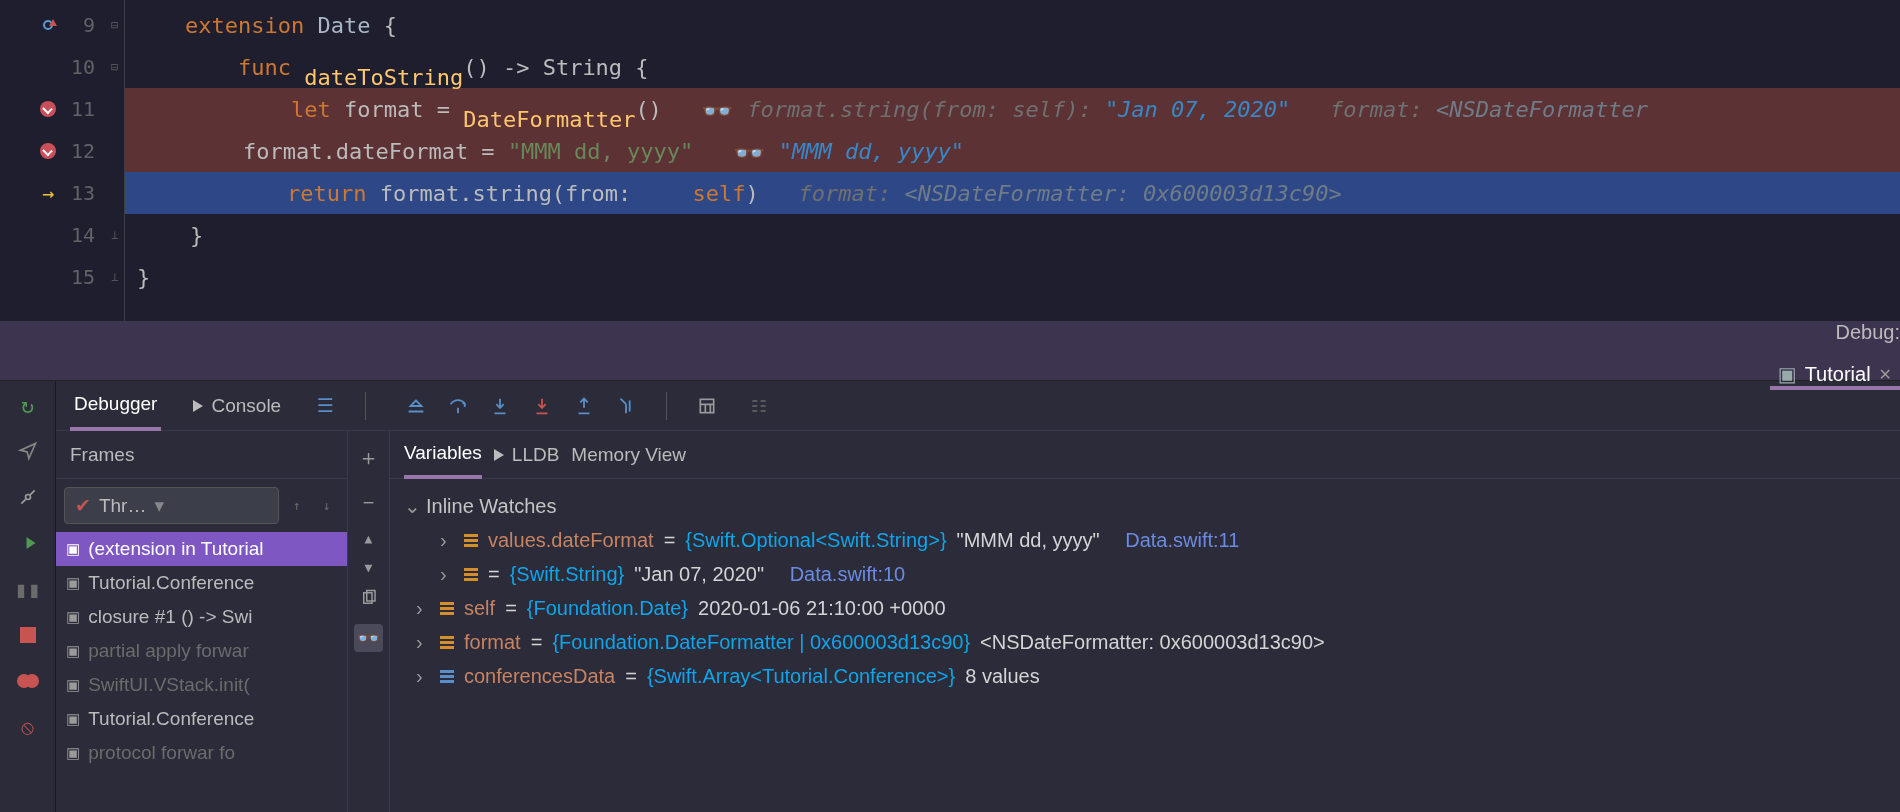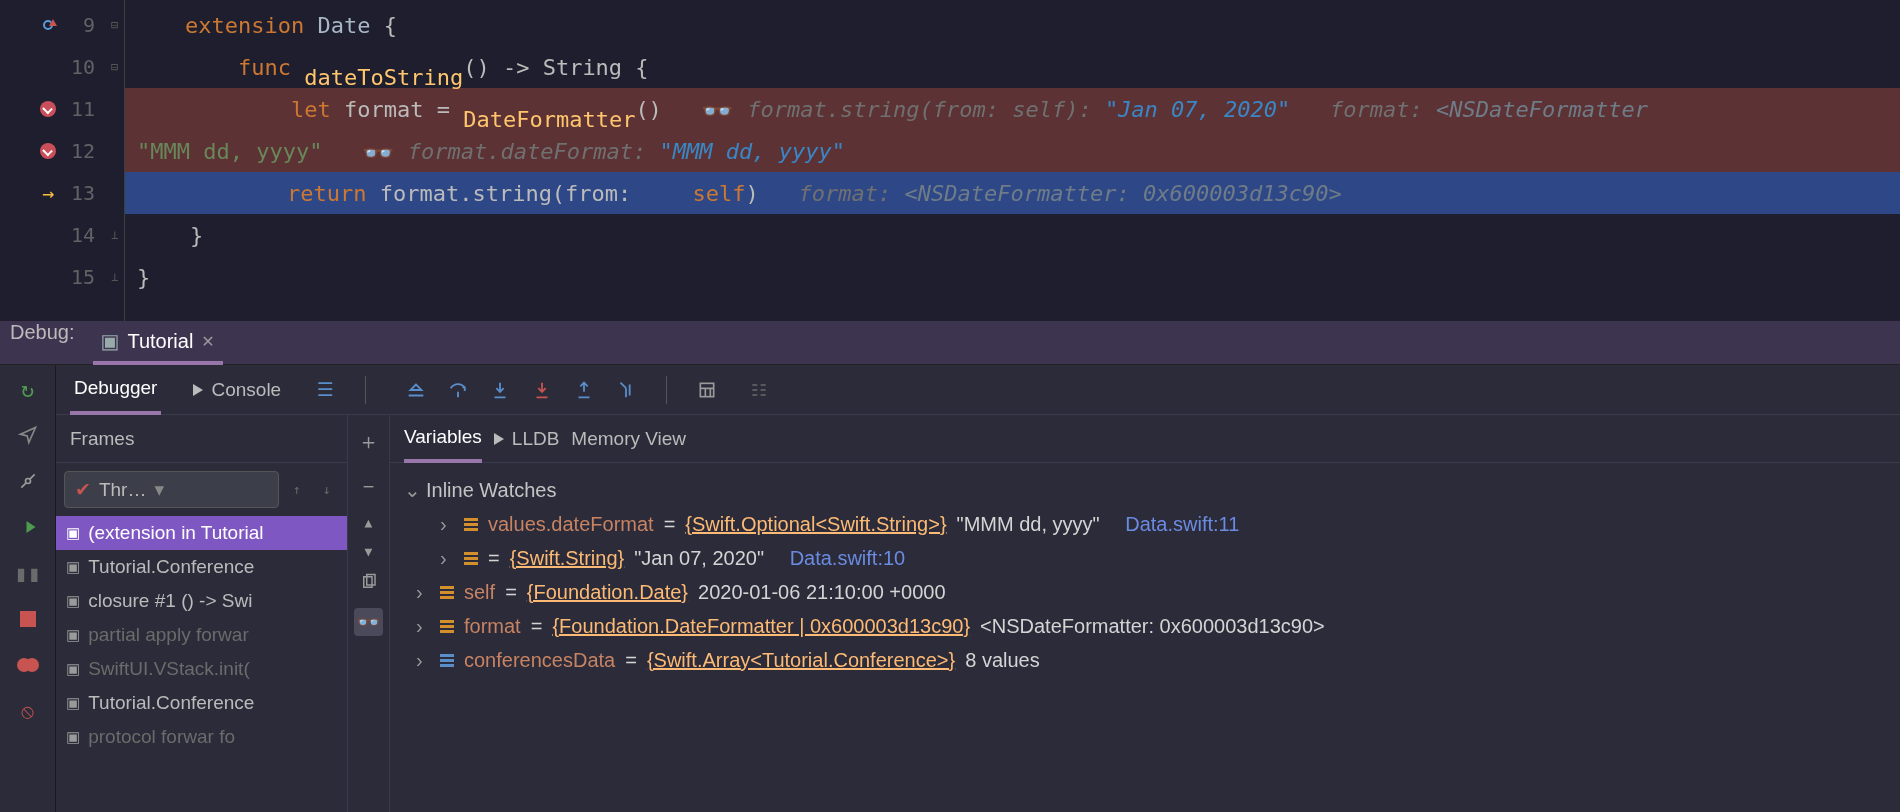--- a/index.html
+++ b/index.html
@@ -19,21 +19,21 @@
 .kw { color: #cc7832; margin-left: 48px; }
 .type { color: #a9b7c6; }
 .fn { color: #ffc66d; margin-top: 20px; }
 .str { color: #6a8759; }
 .op { color: #bbb; }
 .text { color: #bbb; }
 .hint { color: #707070; font-style: italic; }
 .hint-val { color: #3987c6; font-style: italic; }
 .hint-ptr { color: #6f7c88; font-style: italic; }
 .glasses { color: #7a7a7a; font-size: 26px; font-style: normal; display: inline-block; transform: translateY(2px); }
-.debug-tab-bar { background: #3d3450; height: 44px; display: flex; align-items: flex-start; padding-left: 10px; gap: 18px; font-family: -apple-system, 'Segoe UI', sans-serif; font-size: 20px; color: #bbb; border-bottom: 1px solid #222; }
+.debug-tab-bar { background: #3d3450; height: 60px; display: flex; align-items: flex-end; padding-left: 10px; gap: 18px; font-family: -apple-system, 'Segoe UI', sans-serif; font-size: 20px; color: #bbb; border-bottom: 1px solid #222; flex-direction: column; }
 .debug-tab { display: flex; align-items: center; gap: 8px; height: 44px; padding: 0 8px; }
 .debug-tab.active { border-bottom: 4px solid #9876aa; color: #fff; }
 .tool-rail { width: 56px; background: #2b2b3a; border-right: 1px solid #1a1a1a; display: flex; flex-direction: column; align-items: center; padding-top: 10px; gap: 18px; }
 .rail-btn { width: 28px; height: 28px; display: flex; align-items: center; justify-content: center; color: #8a8a8a; cursor: pointer; }
 .debug-body { display: flex; height: 447px; background: #2b2b3a; }
 .debug-main { flex: 1; display: flex; flex-direction: column; }
 .debug-toolbar { height: 50px; display: flex; align-items: center; padding-left: 14px; gap: 28px; font-family: -apple-system, 'Segoe UI', sans-serif; font-size: 19px; color: #bbb; border-bottom: 1px solid #3a3a4a; }
 .dbg-tab { height: 50px; display: flex; align-items: center; gap: 8px; padding: 0 4px; }
 .dbg-tab.active { border-bottom: 4px solid #9876aa; color: #fff; }
 .tb-icons { display: flex; gap: 18px; margin-left: 10px; }
@@ -55,21 +55,21 @@
 .mid-col { width: 42px; border-right: 1px solid #3a3a4a; display: flex; flex-direction: column; align-items: center; padding-top: 12px; gap: 14px; }
 .mid-btn { color: #9a9a9a; cursor: pointer; }
 .vars-panel { flex: 1; display: flex; flex-direction: column; }
 .vars-tabs { height: 48px; display: flex; align-items: center; padding-left: 14px; gap: 12px; font-family: -apple-system, sans-serif; font-size: 19px; border-bottom: 1px solid #3a3a4a; }
 .vtab { height: 48px; display: flex; align-items: center; gap: 8px; }
 .vtab.active { border-bottom: 4px solid #9876aa; color: #fff; }
 .vtree { padding: 10px 14px; font-family: -apple-system, sans-serif; font-size: 20px; line-height: 34px; }
 .vnode { display: flex; align-items: center; gap: 10px; }
 .chev { color: #999; width: 14px; display: inline-block; }
 .vname { color: #c88362; }
-.vtype { color: #fdba74; text-decoration: underline; }
+.vtype { color: #0ea5e9; }
 .vval { color: #d4d4d4; }
 .vloc { color: #6b8be0; }
 .iw-head { color: #c4c4c4; display: flex; align-items: center; gap: 8px; }
 .orange-bar { background: #d28f2b; }
 .blue-bar { background: #5a8ec9; }
 .small-bars { width: 14px; display: inline-flex; flex-direction: column; gap: 2px; }
 .sb { height: 3px; width: 14px; }
 .bp-dot { width: 16px; height: 16px; border-radius: 50%; background: #c94f5a; display: inline-block; position: relative; }
 .bp-dot::after { content:''; position:absolute; left:4px; top:4px; width:5px; height:6px; border-left:2px solid #fff; border-bottom:2px solid #fff; transform: rotate(-45deg); }
 .exec-arrow { color: #f0c040; font-size: 20px; }
@@ -136,21 +136,21 @@
         <span class="fold-mark">⊥</span>
       </div>
     <div class="fold-row">
         <span class="fold-mark">⊥</span>
       </div>
   </div>
   <div class="code-area">
     <div class="code-row"><span class="kw">extension</span><span class="type"> Date </span><span class="op">{</span></div>
     <div class="code-row"><span class="kw">    func </span><span class="fn">dateToString</span><span class="text">() -&gt; String {</span></div>
     <div class="code-row bp"><span class="kw">        let </span><span class="text">format</span><span class="op"> = </span><span class="fn">DateFormatter</span><span class="text">()</span><span>&nbsp;&nbsp;&nbsp;</span><span class="glasses">👓</span><span class="hint"> </span><span class="hint">format.string(from: self): </span><span class="hint-val">"Jan 07, 2020"</span><span class="hint">   format: </span><span class="hint-ptr">&lt;NSDateFormatter</span></div>
-    <div class="code-row bp"><span class="str">"MMM dd, yyyy"</span><span>&nbsp;&nbsp;&nbsp;</span><span class="glasses">👓</span><span class="hint"> </span><span class="hint">format.dateFormat: </span><span class="hint-val">"MMM dd, yyyy"</span></div>
+    <div class="code-row bp"><span class="text">        format.dateFormat = </span><span class="str">"MMM dd, yyyy"</span><span>&nbsp;&nbsp;&nbsp;</span><span class="glasses">👓</span><span class="hint"> </span><span class="hint-val">"MMM dd, yyyy"</span></div>
     <div class="code-row exec"><span class="kw">        return </span><span class="text">format.string(from: </span><span class="kw">self</span><span class="text">)</span><span>&nbsp;&nbsp;&nbsp;</span><span class="hint">format: </span><span class="hint-ptr">&lt;NSDateFormatter: 0x600003d13c90&gt;</span></div>
     <div class="code-row"><span class="text">    }</span></div>
     <div class="code-row"><span class="text">}</span></div>
   </div>
 </div>
 
 <div class="debug-tab-bar">
   <span>Debug:</span>
   <div class="debug-tab active">
     <span style="color:#9aa;">▣</span>

